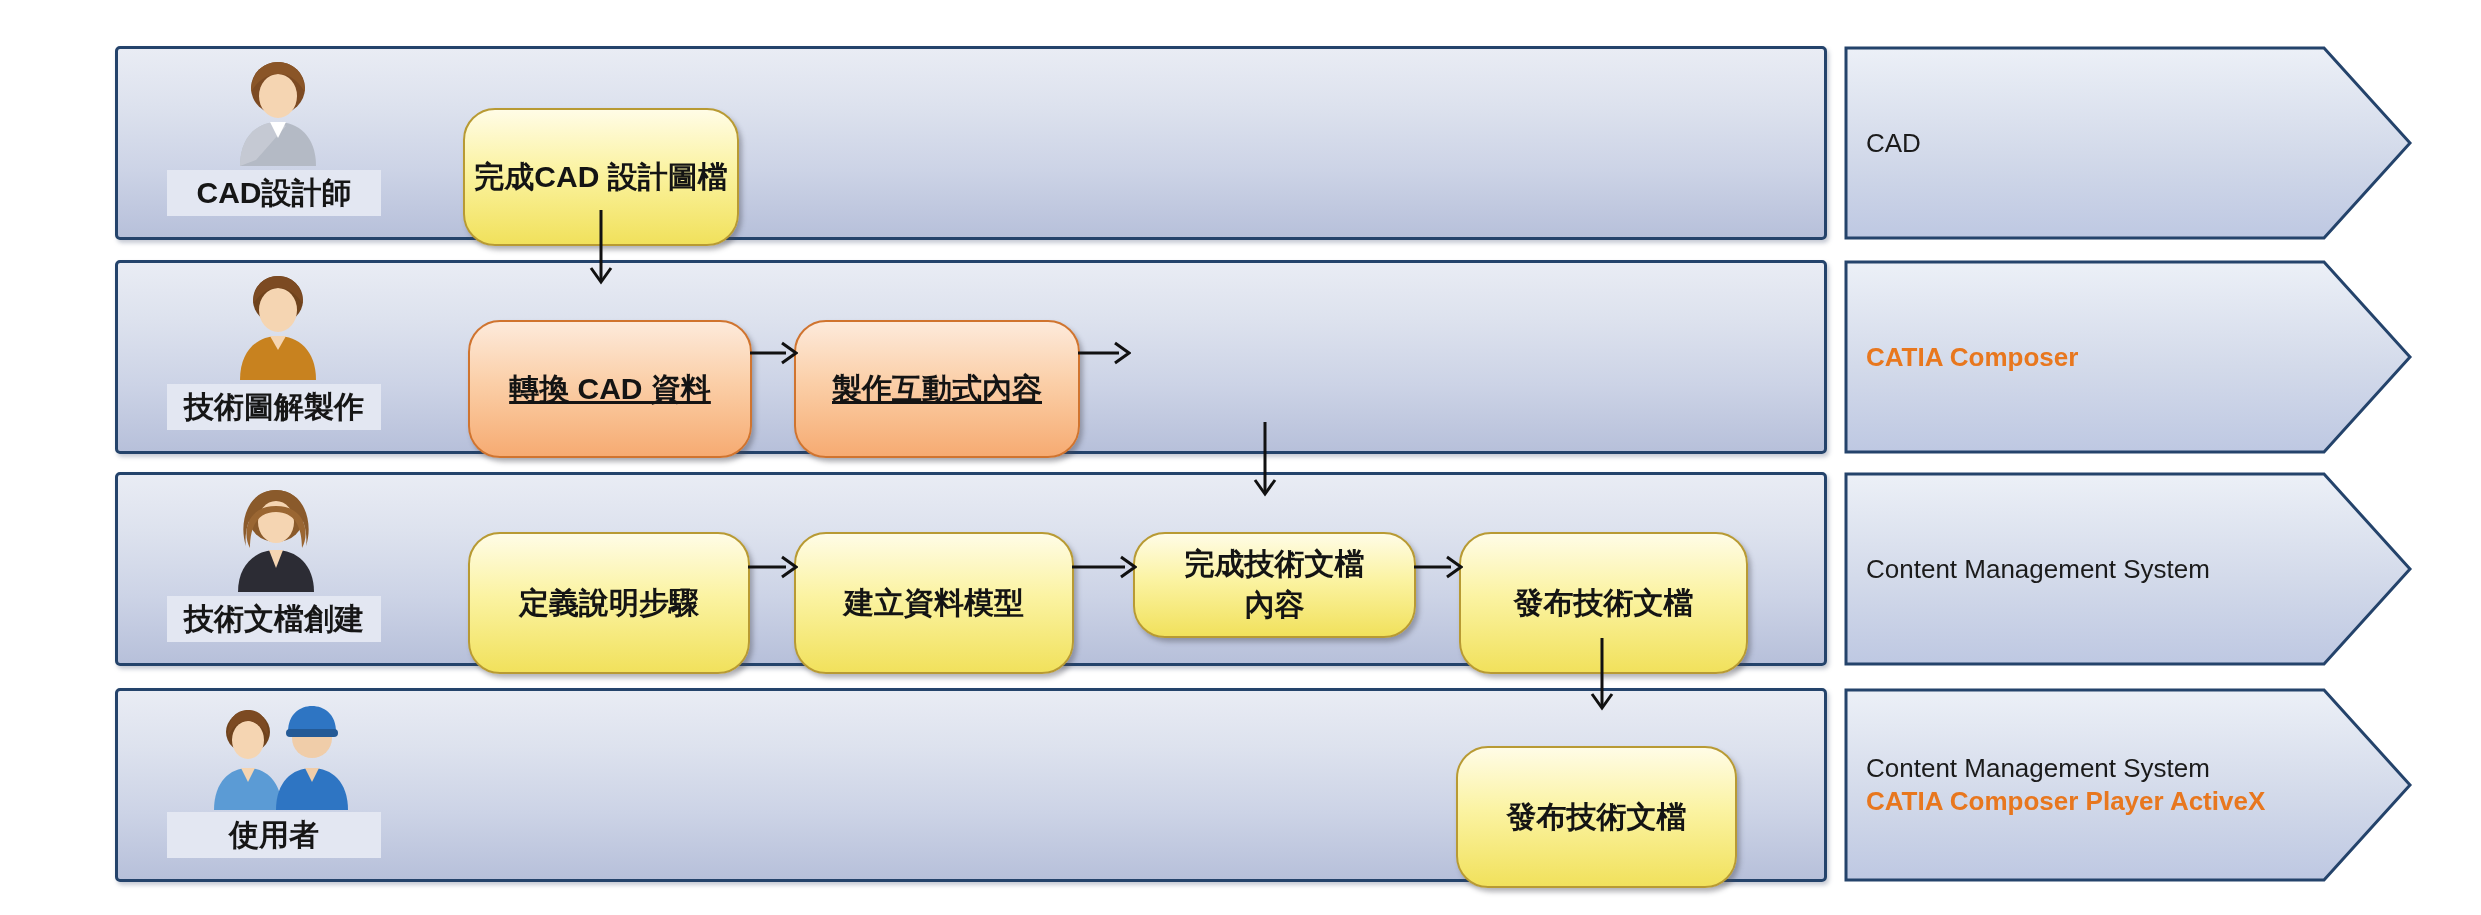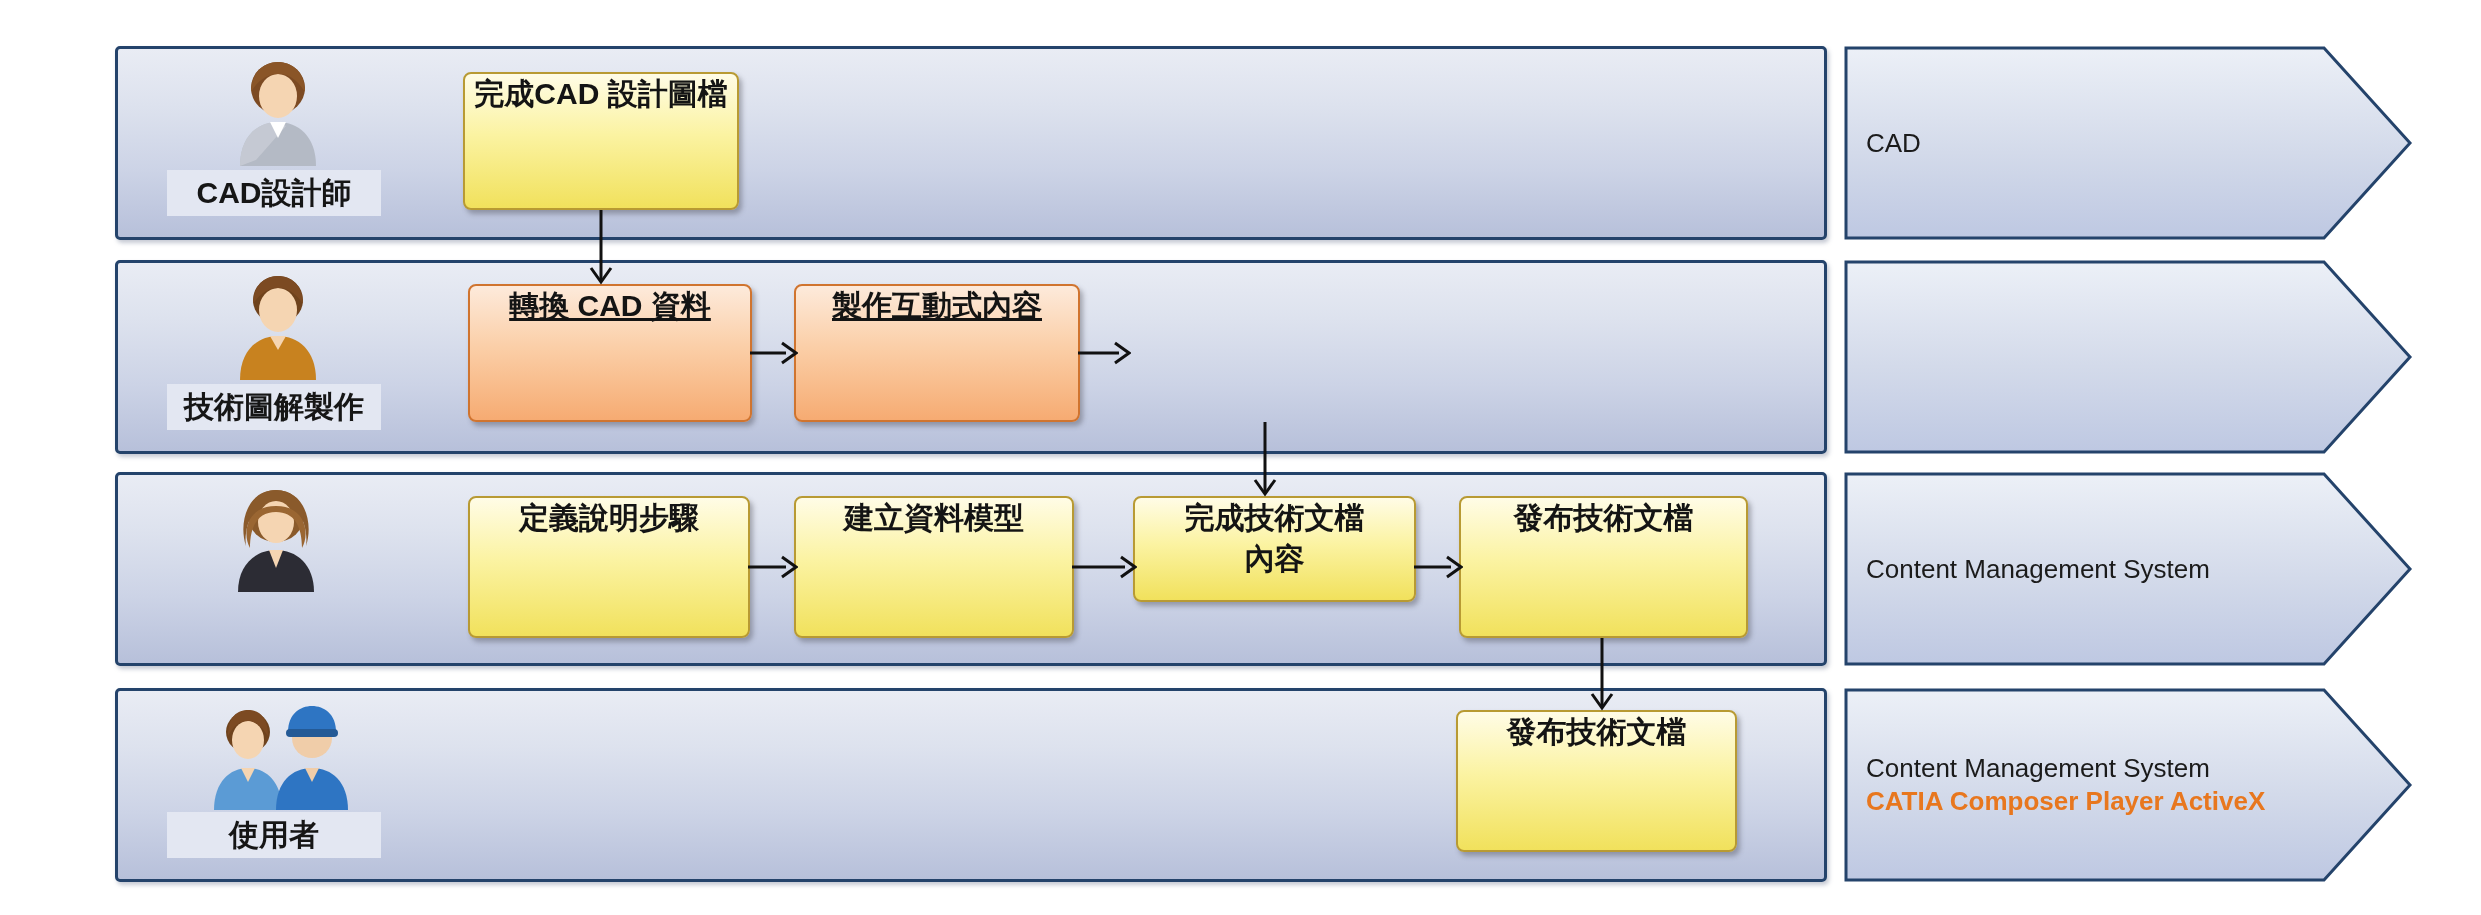--- a/index.html
+++ b/index.html
@@ -26,25 +26,26 @@
     position:absolute;left:1866px;width:430px;height:194px;
     display:flex;flex-direction:column;justify-content:center;align-items:flex-start;
     line-height:33px;font-size:26px;
   }
   .txt-black{color:#1b1b1b;font-weight:normal;}
   .txt-orange{color:#e8771e;font-weight:bold;}
   
   .pbox{
     position:absolute;
     box-sizing:border-box;
-    border-radius:8px;
-    display:flex;align-items:flex-start;justify-content:center;
+    border-radius:32px;
+    display:flex;align-items:center;justify-content:center;
     text-align:center;
     font-size:30px;font-weight:bold;color:#141414;
     box-shadow:3px 4px 5px rgba(70,70,80,0.4);
+    margin-top:36px;
   }
   .pbox.yellow{
     background:linear-gradient(180deg,#fffce6 0%,#fbf3a2 45%,#f1e15c 100%);
     border:2px solid #b89a33;
   }
   .pbox.orange{
     background:linear-gradient(180deg,#fdeadb 0%,#fbcfa8 45%,#f6ab72 100%);
     border:2px solid #d0742f;
     text-decoration:underline;
   }
@@ -98,20 +99,23 @@
   </div>
 
   <div class="pbox yellow" style="left:463px;top:72px;width:276px;height:138px">
     <span>完成CAD 設計圖檔</span>
   </div>
 
   <div class="lane" style="top:260px"></div>
   <svg class="panel-svg" style="top:260px" width="570" height="194" viewBox="0 0 570 194" preserveAspectRatio="none">
     <polygon points="2,2 480,2 566,97 480,192 2,192" fill="url(#panelGrad)" stroke="#24436b" stroke-width="3"></polygon>
   </svg>
+  <div class="panel-text" style="top:260px">
+    <span class="txt-orange">CATIA Composer</span>
+  </div>
 
   <svg class="avatar" style="left:226px;top:270px" width="104" height="112" viewBox="0 0 104 112">
     <ellipse cx="52" cy="30" rx="25" ry="24" fill="#6f431d"></ellipse>
     <ellipse cx="52" cy="40" rx="19" ry="22" fill="#f5d5b2"></ellipse>
     <path d="M27,34 C27,14 40,6 52,6 C64,6 77,14 77,34 C69,22 61,18 52,18 C43,18 34,23 27,34 Z" fill="#7c4a22"></path>
     <path d="M14,110 C14,80 32,66 52,66 C72,66 90,80 90,110 Z" fill="#c8821f"></path>
     <path d="M44,66 L52,80 L60,66 Z" fill="#f5d5b2"></path>
   </svg>
   <div class="role-label" style="top:384px">
     <span>技術圖解製作</span>
@@ -133,20 +137,23 @@
   </div>
 
   <svg class="avatar" style="left:224px;top:482px" width="104" height="112" viewBox="0 0 104 112">
     <path d="M22,64 C14,40 24,8 52,8 C80,8 90,40 82,64 C84,52 80,20 52,20 C24,20 20,52 22,64 Z" fill="#8a5a2b"></path>
     <ellipse cx="52" cy="34" rx="28" ry="26" fill="#8a5a2b"></ellipse>
     <ellipse cx="52" cy="40" rx="18" ry="21" fill="#f5d5b2"></ellipse>
     <path d="M26,66 C18,52 22,24 52,24 C82,24 86,52 78,66 C78,44 70,30 52,30 C34,30 26,44 26,66 Z" fill="#9a6632"></path>
     <path d="M14,110 C14,82 32,68 52,68 C72,68 90,82 90,110 Z" fill="#2c2c34"></path>
     <path d="M45,68 L52,86 L59,68 Z" fill="#f5d5b2"></path>
   </svg>
+  <div class="role-label" style="top:596px">
+    <span>技術文檔創建</span>
+  </div>
 
   <div class="pbox yellow" style="left:468px;top:496px;width:282px;height:142px">
     <span>定義說明步驟</span>
   </div>
   <div class="pbox yellow" style="left:794px;top:496px;width:280px;height:142px">
     <span>建立資料模型</span>
   </div>
   <div class="pbox yellow" style="left:1133px;top:496px;width:283px;height:106px">
     <span class="narrow">完成技術文檔內容</span>
   </div>

